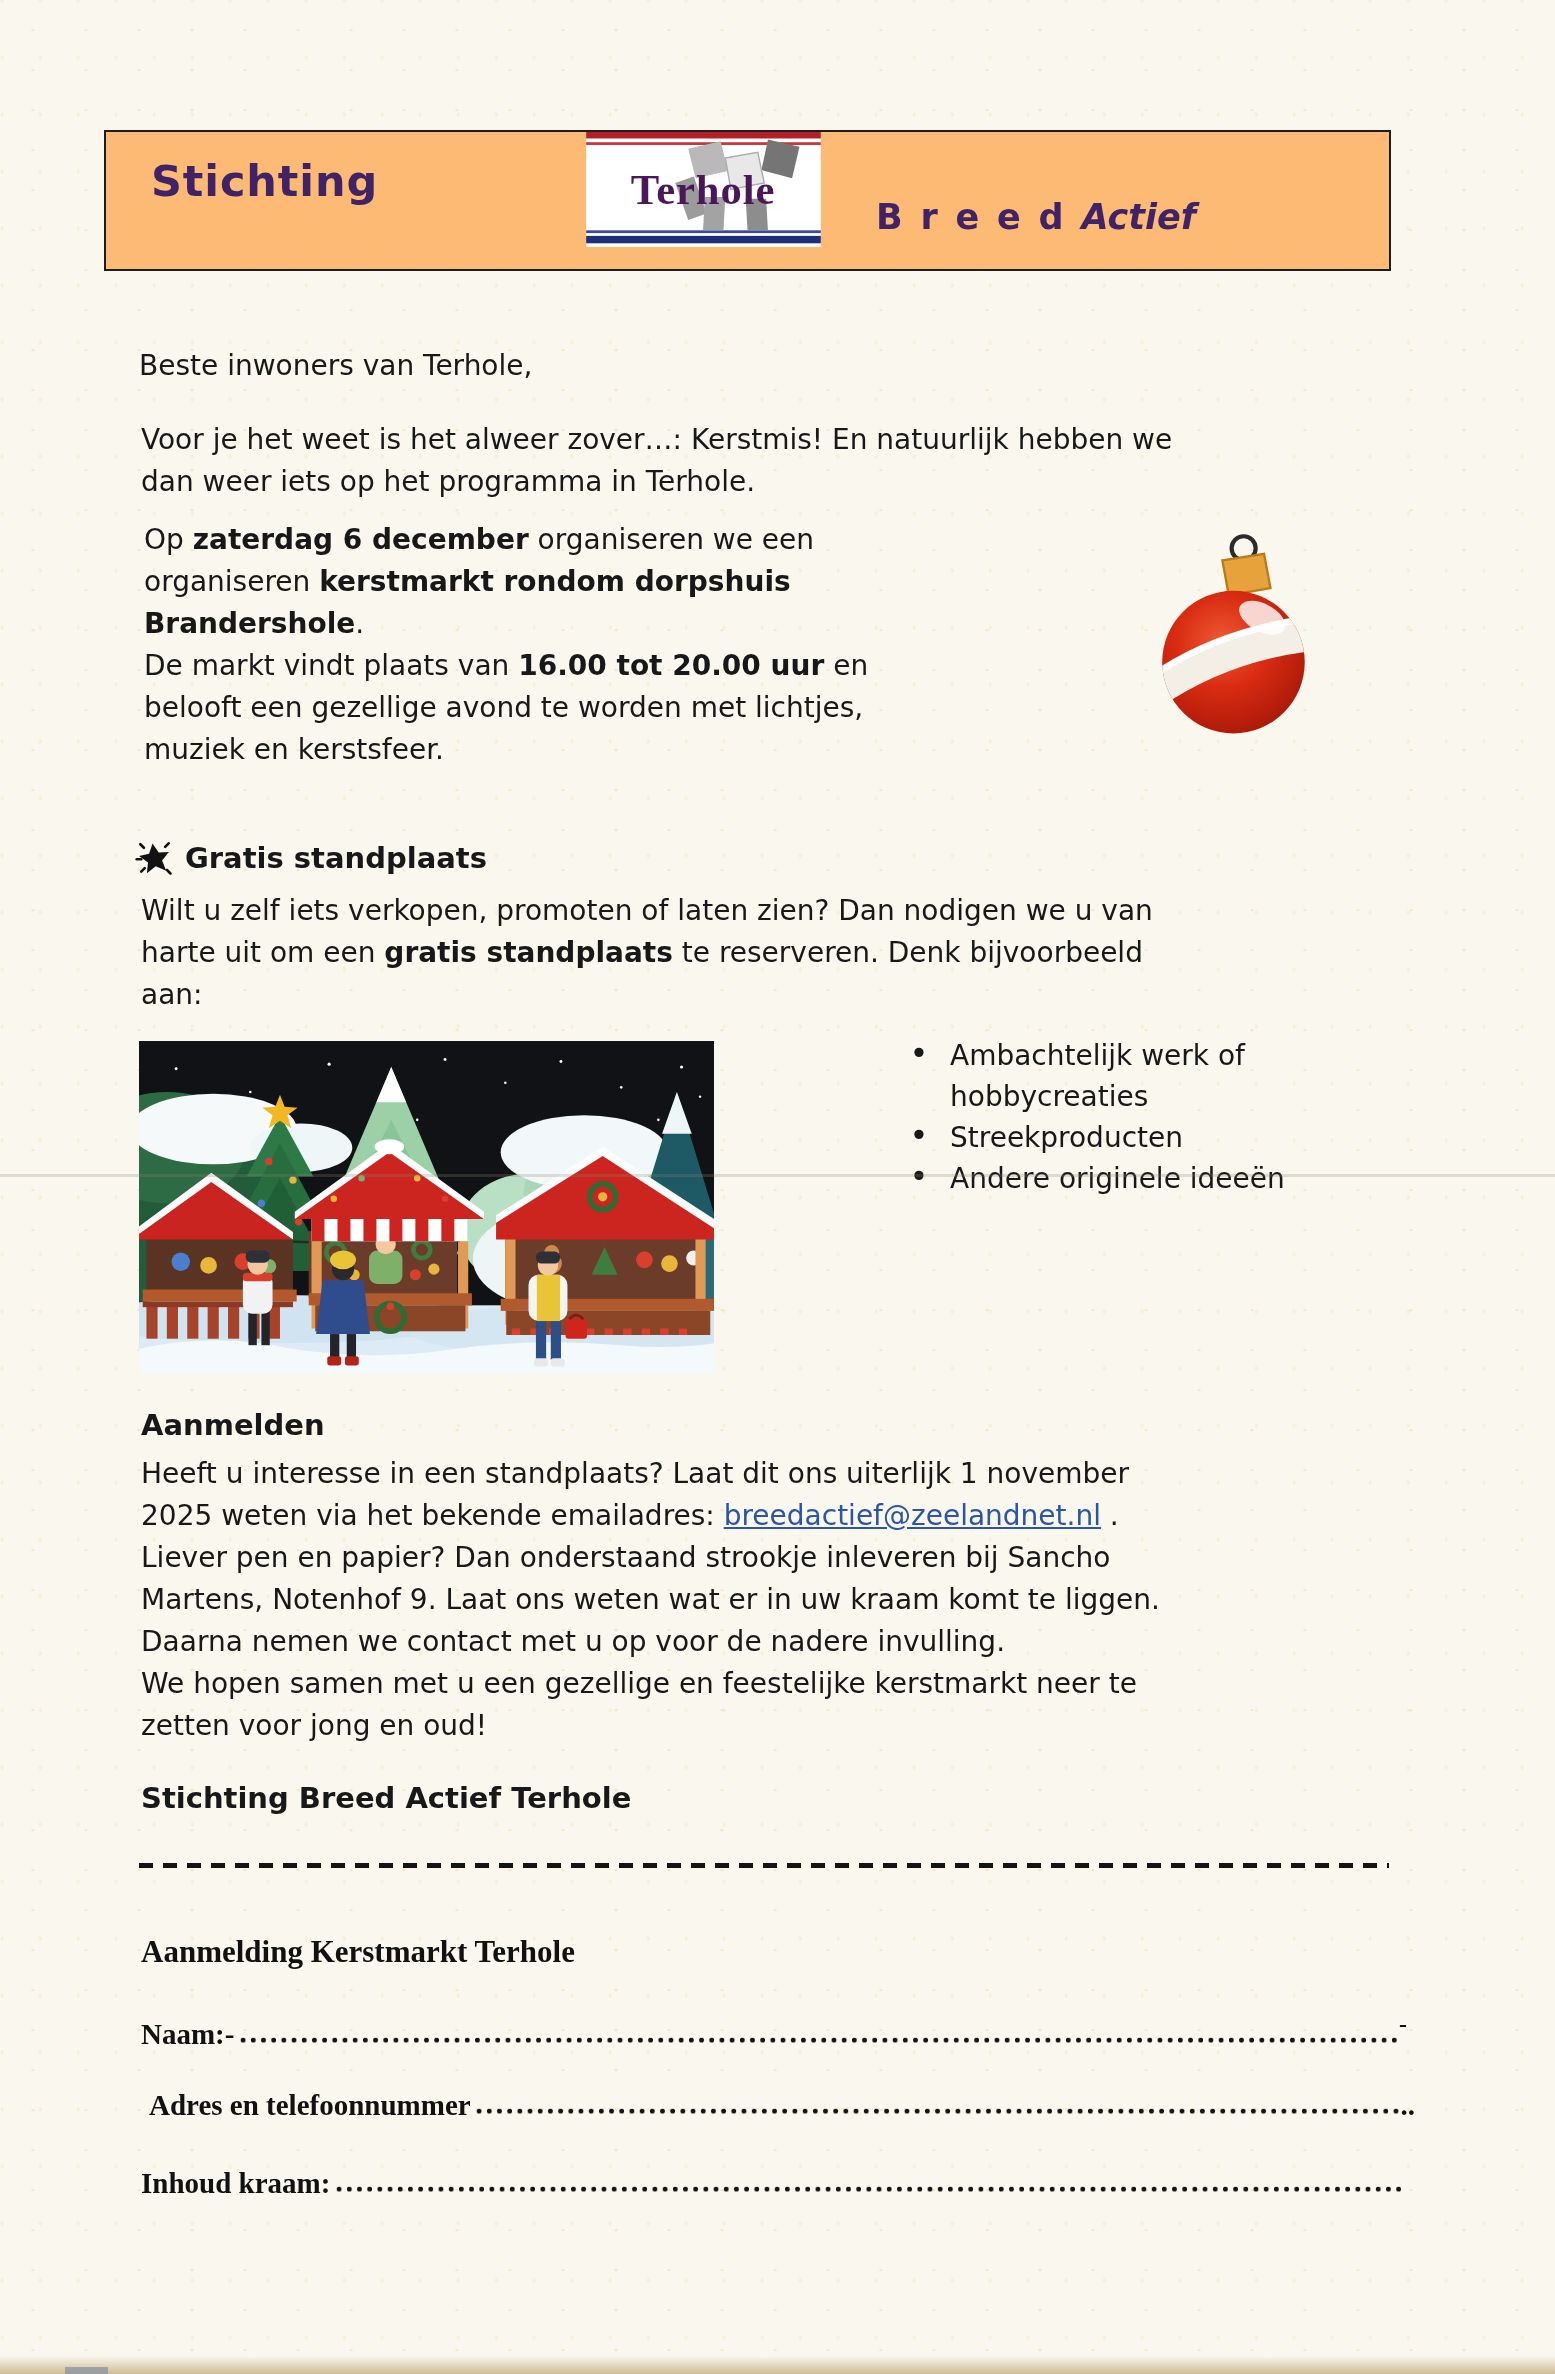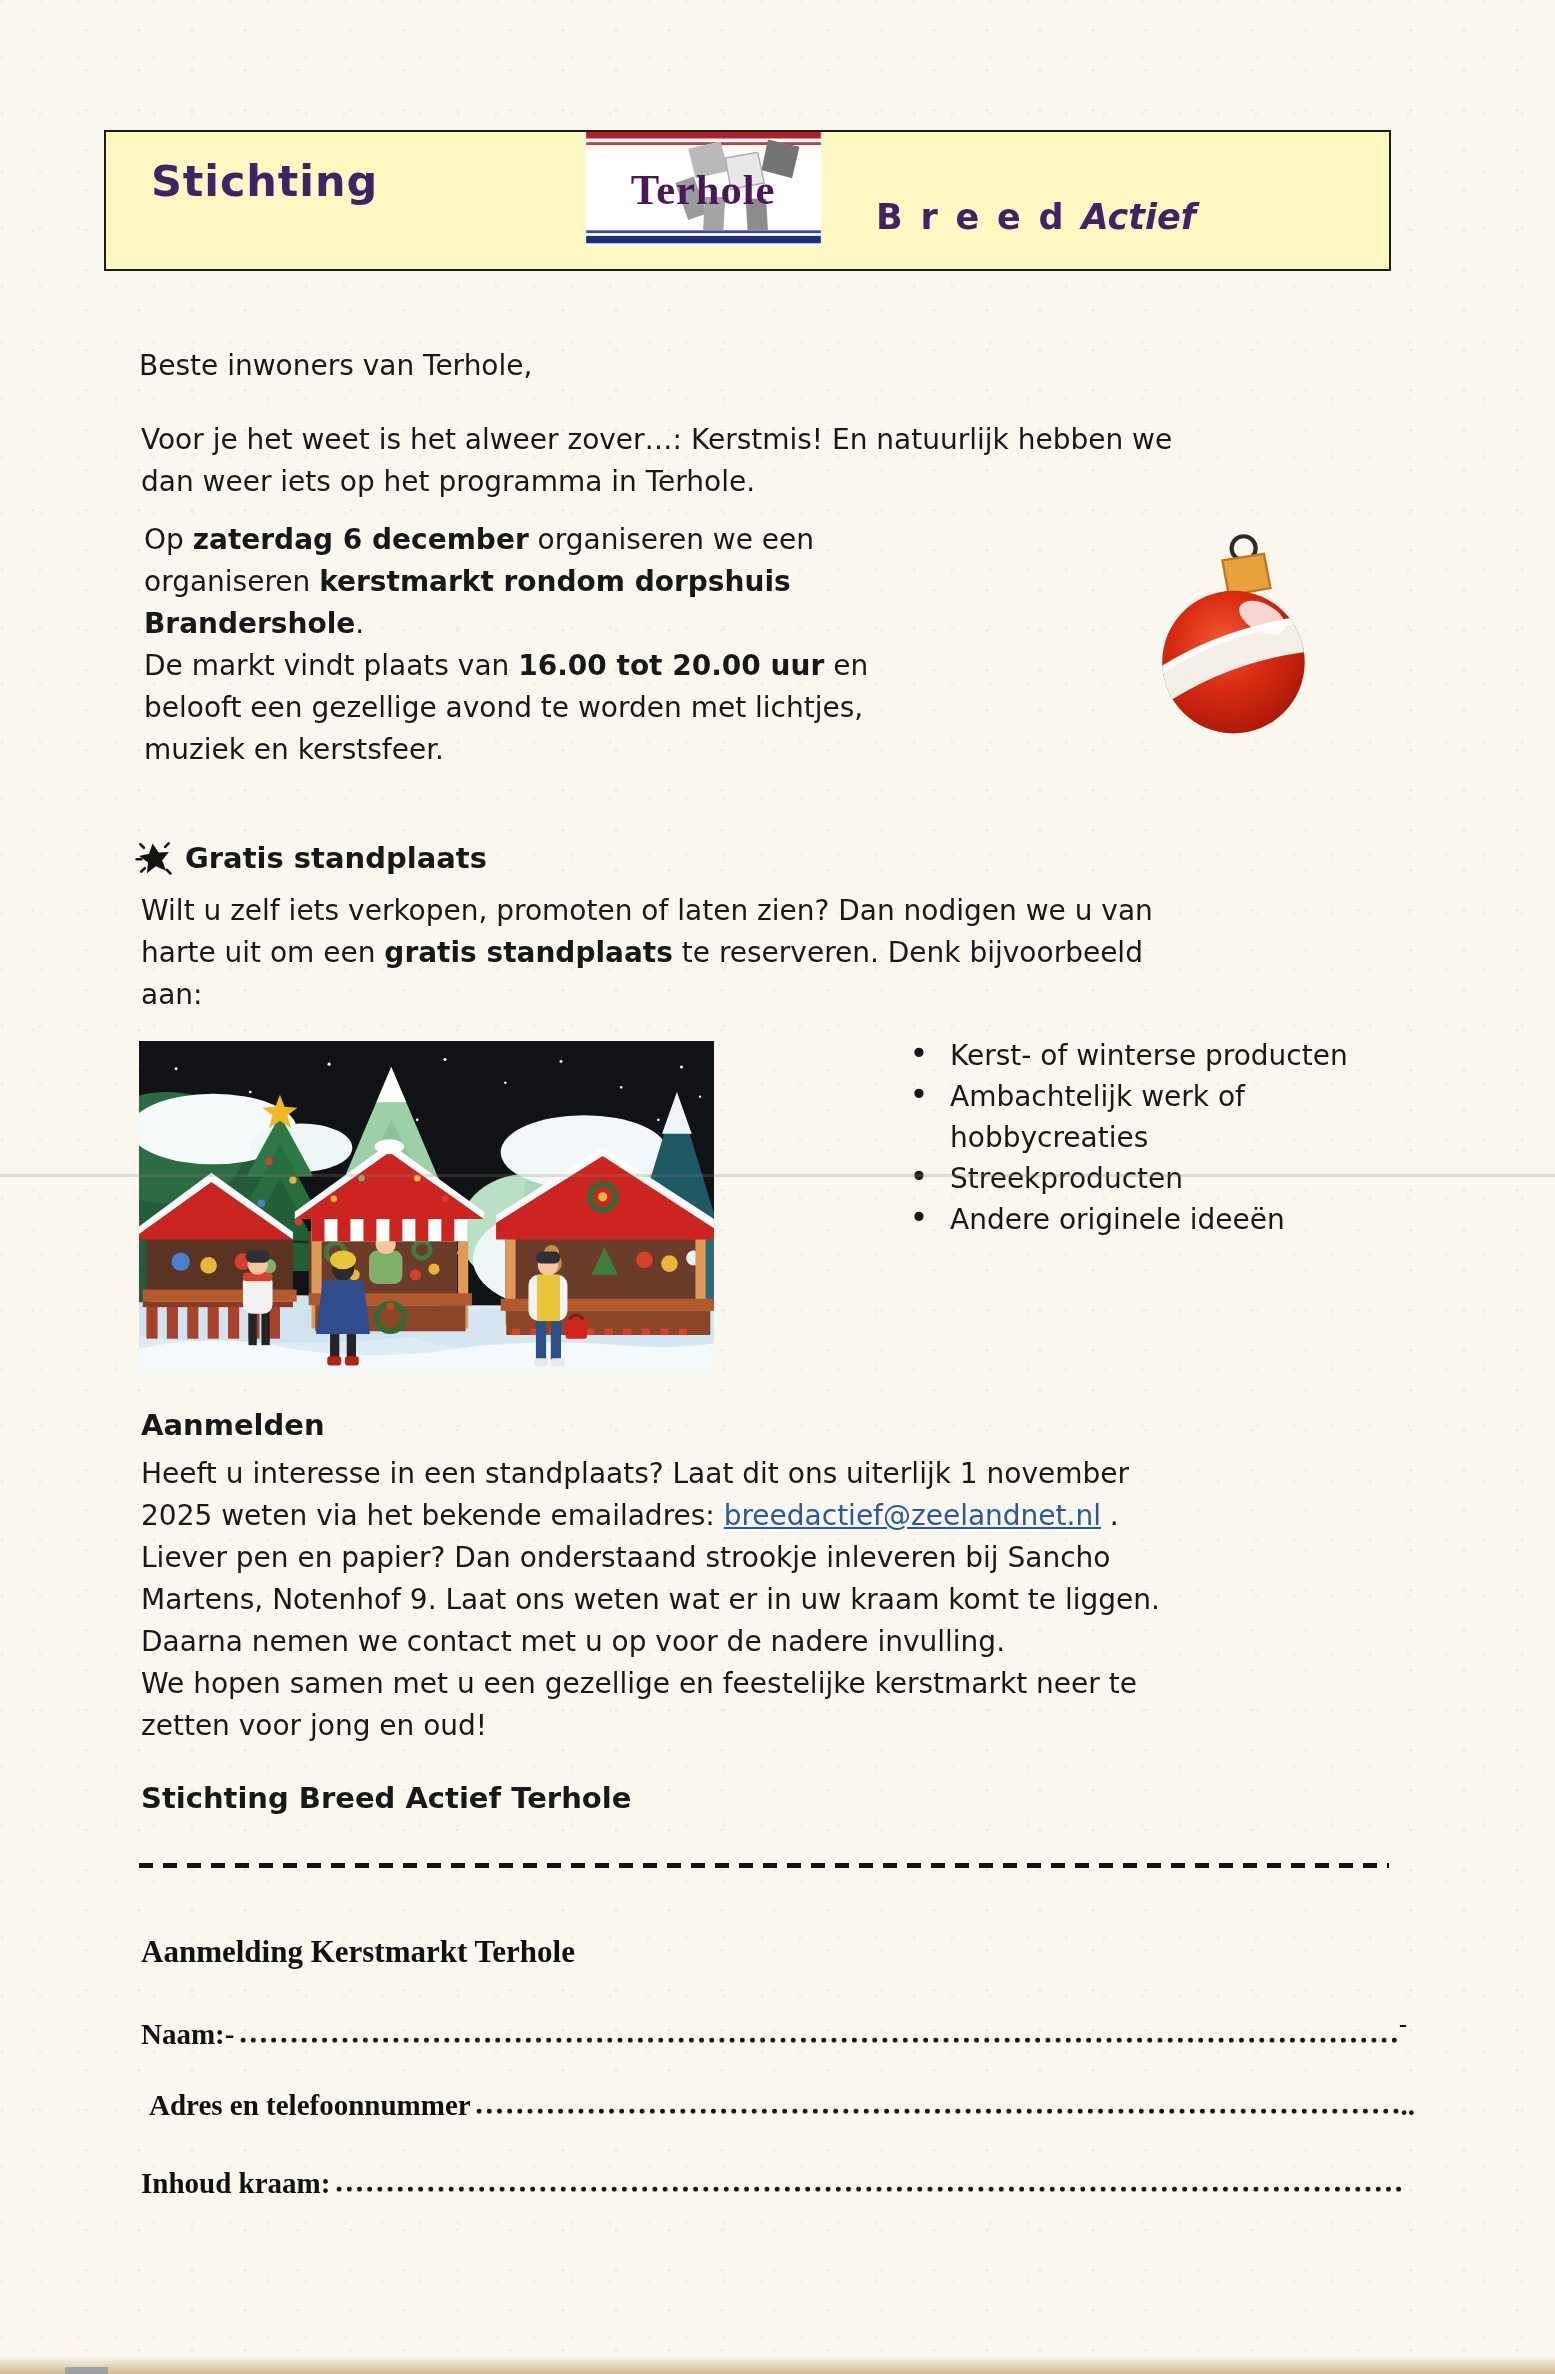--- a/index.html
+++ b/index.html
@@ -11,21 +11,21 @@
       radial-gradient(rgba(240,228,185,.45) 1.2px, transparent 1.8px);
     background-size:53px 40px, 38px 57px;
     background-position:6.5px 10.2px, 21.3px 29px;
     font-family:"DejaVu Sans",sans-serif;
     color:#181818;
   }
   .abs{position:absolute;}
   
   .banner{
     left:104px;top:130px;width:1287px;height:141px;
-    background:#fef9c3;border:2.8px solid #1c1c1c;box-sizing:border-box;
+    background:#fdba74;border:2.8px solid #1c1c1c;box-sizing:border-box;
   }
   .org-name{
     position:absolute;left:45px;top:24px;
     font-size:43px;font-weight:700;color:#402366;letter-spacing:0.9px;
   }
   .logo-box{position:absolute;left:480px;top:0px;width:235px;height:115px;}
   .brand{
     position:absolute;left:770px;top:65px;color:#402366;
     font-size:35px;font-weight:700;white-space:nowrap;
   }
@@ -331,23 +331,20 @@
     <circle cx="441" cy="242" r="11" fill="#f3c89e"></circle>
     <rect x="428" y="227" width="26" height="13" rx="6" fill="#2e3038"></rect>
     <rect x="460" y="300" width="23" height="21" rx="3" fill="#d0251d"></rect>
     <path d="M464,300 q7,-9 15,0" stroke="#8c170e" stroke-width="3" fill="none"></path>
   </g>
 </svg>
 </div>
 
 <ul class="bullets abs" style="left:904px;top:1035px;width:519px;">
     <li>
-      <div>Kerst- of winterse producten</div>
-    </li>
-    <li>
       <div>Ambachtelijk werk of</div>
       <div>hobbycreaties</div>
     </li>
     <li>
       <div>Streekproducten</div>
     </li>
     <li>
       <div>Andere originele ideeën</div>
     </li>
   </ul>

